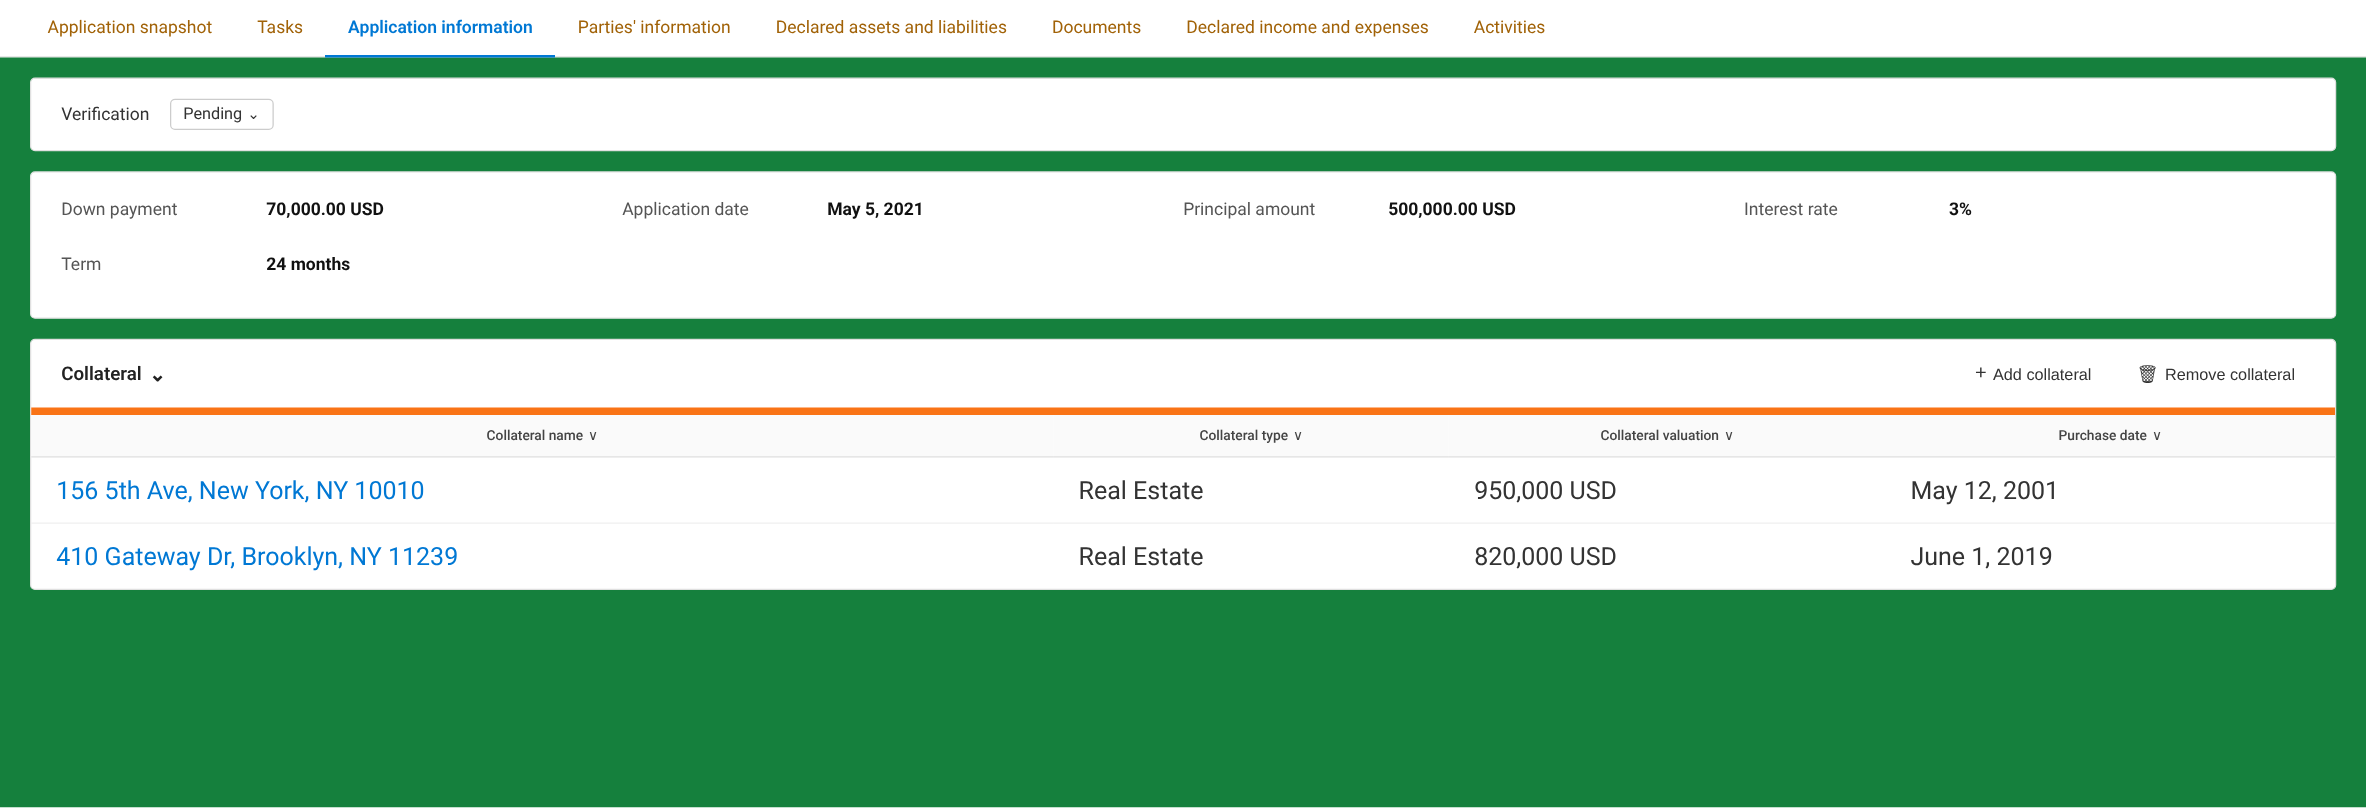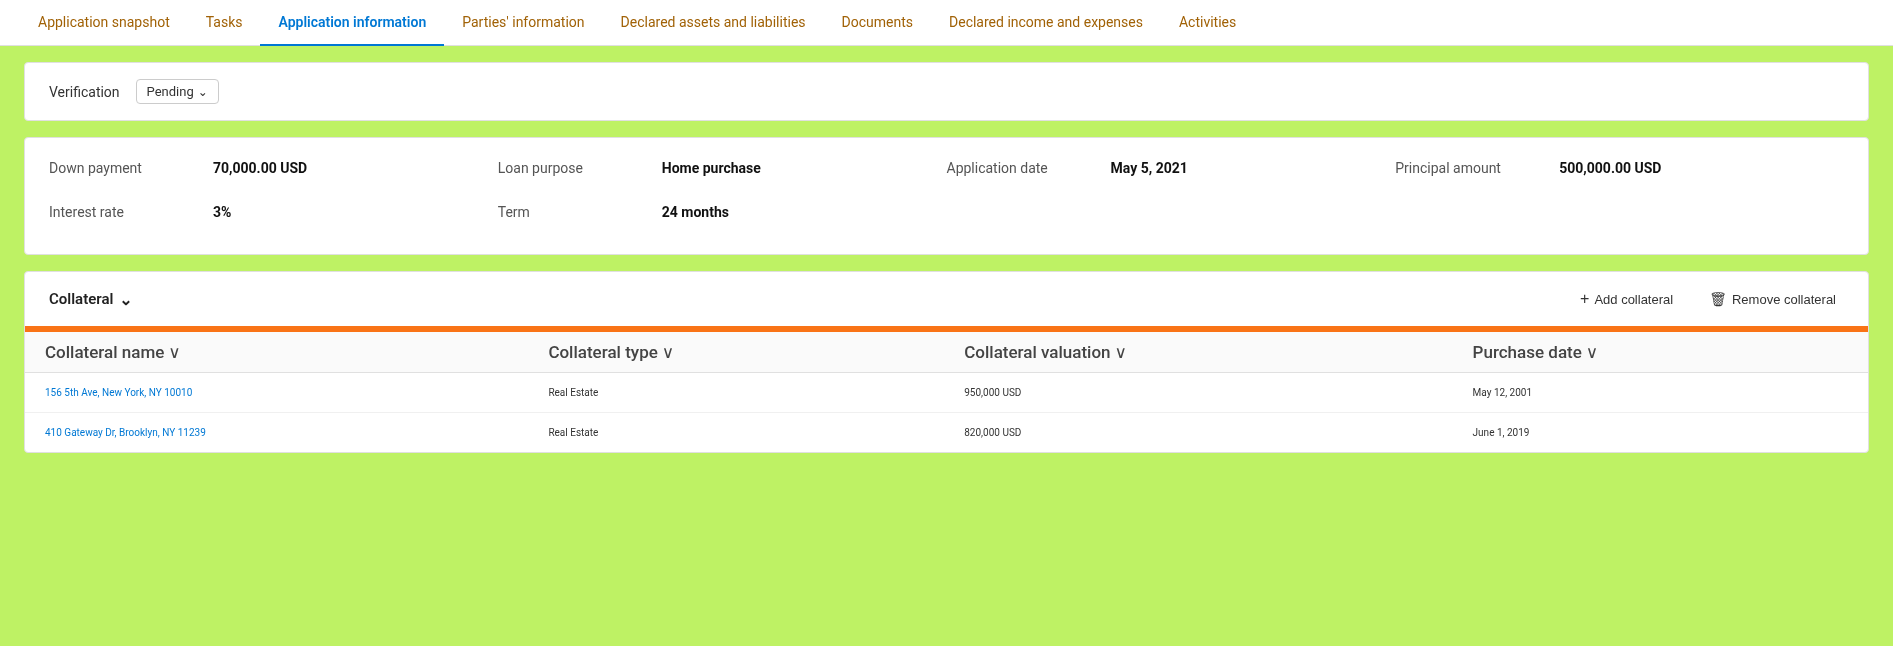--- a/index.html
+++ b/index.html
@@ -28,21 +28,21 @@
     }
     .nav-tab.active {
       color: #0078d4;
       border-bottom: 2px solid #0078d4;
       font-weight: 600;
     }
 
     
     .content {
       padding: 16px 24px;
-      background: #bef264;
+      background: #15803d;
       min-height: 600px;
     }
 
     
     .card {
       background: #fff;
       border: 1px solid #e0e0e0;
       border-radius: 4px;
       margin-bottom: 16px;
     }
@@ -128,31 +128,31 @@
       border: none;
       padding: 4px 8px;
     }
 
     
     .collateral-table {
       width: 100%;
       border-collapse: collapse;
     }
     .collateral-table th {
-      text-align: left;
+      text-align: center;
       padding: 10px 20px;
-      font-size: 17px;
+      font-size: 11px;
       font-weight: 500;
       color: #444;
       border-bottom: 1px solid #e0e0e0;
       background: #fafafa;
     }
     .collateral-table td {
       padding: 14px 20px;
-      font-size: 10px;
+      font-size: 20px;
       border-bottom: 1px solid #f0f0f0;
       color: #333;
     }
     .collateral-table tr:last-child td {
       border-bottom: none;
     }
     .collateral-table .link-cell {
       color: #0078d4;
       cursor: pointer;
     }
@@ -199,24 +199,20 @@
       </div>
     </div>
   </div>
 
   <div class="card">
     <div class="info-grid">
 
       <div class="info-item">
         <span class="info-item-label">Down payment</span>
         <span class="info-item-value">70,000.00 USD</span>
-      </div>
-      <div class="info-item">
-        <span class="info-item-label">Loan purpose</span>
-        <span class="info-item-value">Home purchase</span>
       </div>
 
       <div class="info-item">
         <span class="info-item-label">Application date</span>
         <span class="info-item-value">May 5, 2021</span>
       </div>
       <div class="info-item">
         <span class="info-item-label">Principal amount</span>
         <span class="info-item-value">500,000.00 USD</span>
       </div>

